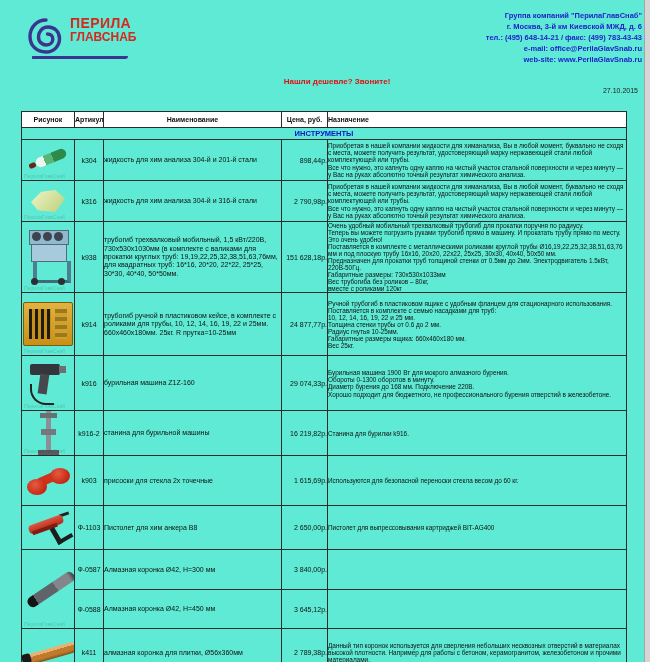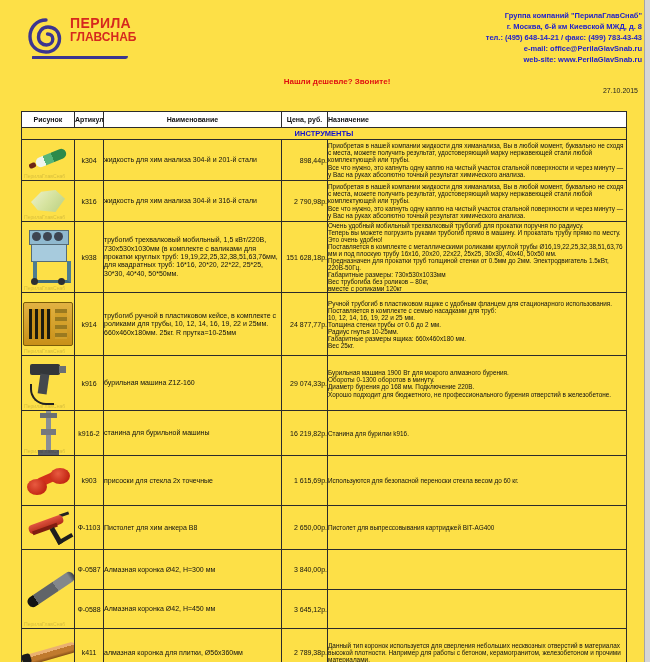--- a/index.html
+++ b/index.html
@@ -1,17 +1,17 @@
 <!DOCTYPE html>
 <html><head>
 <meta charset="utf-8">
 <style>
   html,body { margin:0; padding:0; background:#fff; }
   .page {
-    position:relative; width:650px; height:662px; background:#fde047;
+    position:relative; width:650px; height:662px; background:#5eead4;
     font-family:"Liberation Sans", sans-serif; overflow:hidden; color:#111;
   }
   
   .logo { position:absolute; left:24px; top:12px; width:116px; height:52px; }
   .logo-spiral { position:absolute; left:0; top:3px; }
   .logo-text1 { position:absolute; left:46px; top:4px; color:#d6281e; font-weight:bold; font-size:14px; line-height:1; letter-spacing:.4px; }
   .logo-text2 { position:absolute; left:46px; top:19px; color:#d6281e; font-weight:bold; font-size:12px; line-height:1; }
   .logo-underline { position:absolute; left:8px; top:44px; width:96px; height:3px; background:#3c3590; border-radius:2px 2px 8px 2px; }
   .contact { position:absolute; top:11px; right:8px; text-align:right; color:#2121cc; font-size:7.5px; font-weight:bold; line-height:1.45; }
   .doc-title { position:absolute; top:65px; left:0; width:100%; text-align:center; color:#2121cc; font-size:8px; font-weight:bold; }
@@ -87,21 +87,21 @@
     <svg class="logo-spiral" width="44" height="44" viewBox="0 0 44 44">
       <path d="M22 5 C13 5 6 12 6 21.5 C6 31 13 37 22 37 C30 37 35.5 31 35.5 23.5 C35.5 16.5 30.5 12 24 12 C18 12 14.5 16.8 14.5 22 C14.5 27 18.5 30 22.5 30 C26.5 30 28.8 27 28.8 24 C28.8 21 26.5 19 23.5 19" fill="none" stroke="#3c3590" stroke-width="3.4" stroke-linecap="round"></path>
     </svg>
     <div class="logo-text1">ПЕРИЛА</div>
     <div class="logo-text2">ГЛАВСНАБ</div>
     <div class="logo-underline"></div>
   </div>
 
   <div class="contact">
     <div>Группа компаний "ПерилаГлавСнаб"</div>
-    <div>г. Москва, 6-й км Киевской МЖД, д. 8</div>
+    <div>г. Москва, 3-й км Киевской МЖД, д. 6</div>
     <div>тел.: (495) 648-14-21 / факс: (499) 783-43-43</div>
     <div>e-mail: office@PerilaGlavSnab.ru</div>
     <div>web-site: www.PerilaGlavSnab.ru</div>
   </div>
 
   <div class="doc-subtitle">Нашли дешевле? Звоните!</div>
   <div class="doc-date">27.10.2015</div>
 
   <table class="price">
     <colgroup>

